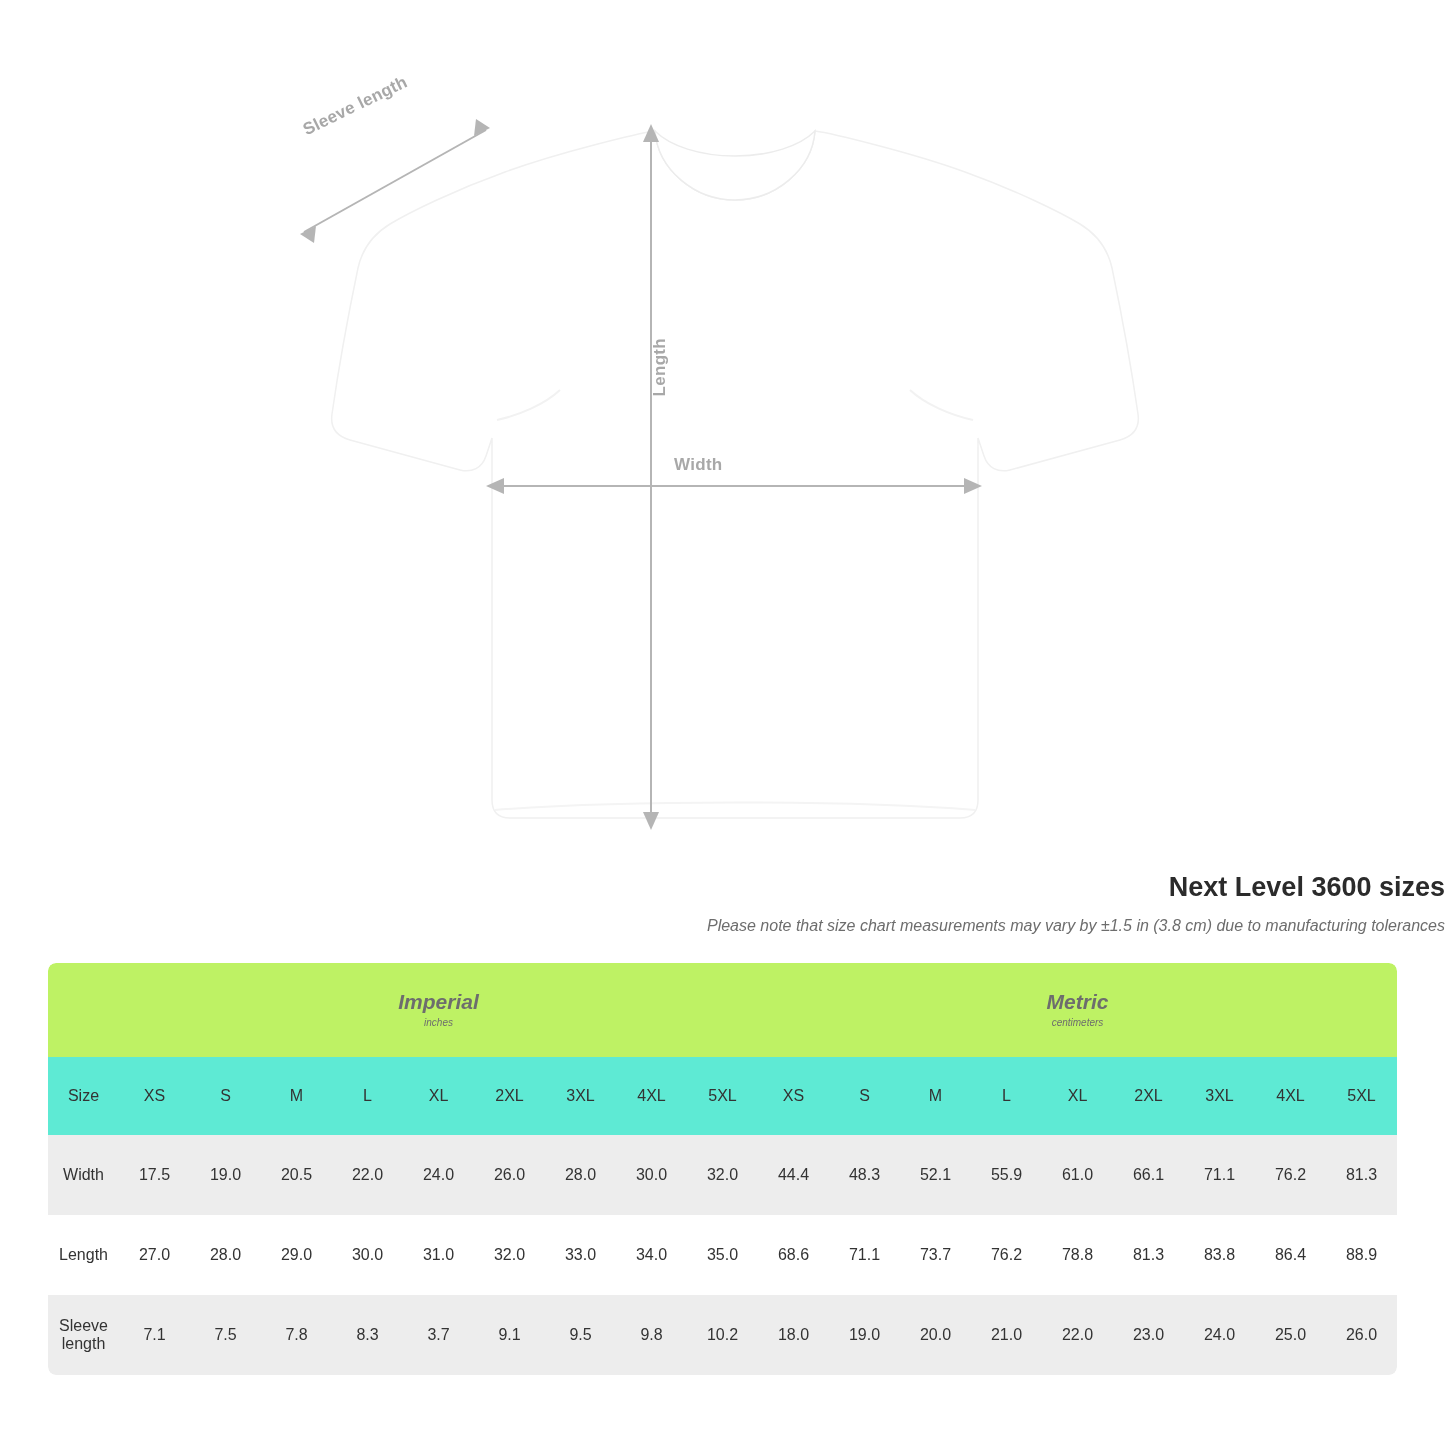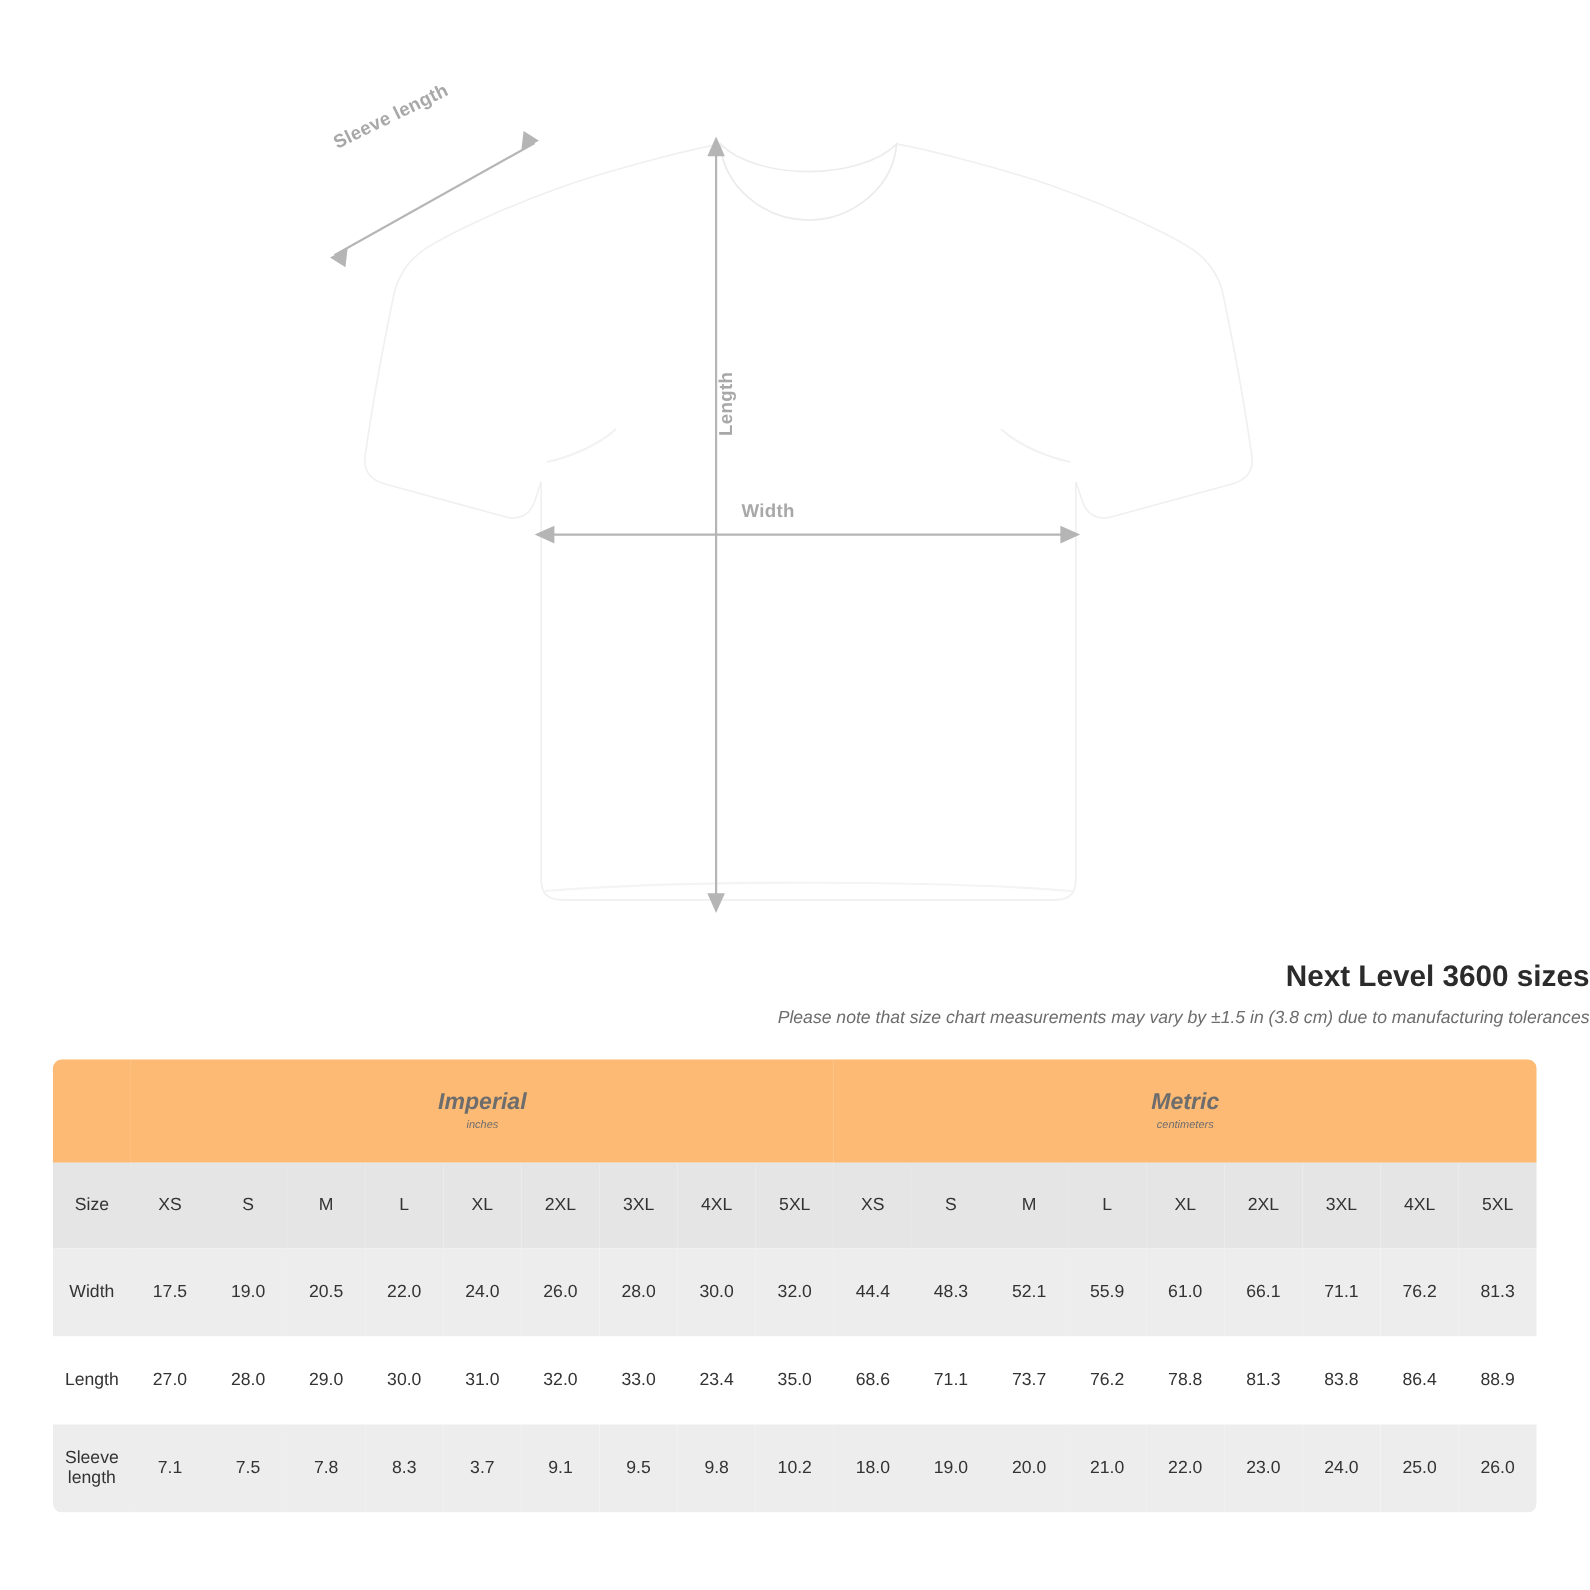--- a/index.html
+++ b/index.html
@@ -94,39 +94,39 @@
   table.size-table th {
     text-align: center;
     vertical-align: middle;
     font-size: 16px;
     color: #333333;
     font-weight: normal;
     border: none;
   }
   .group-row td {
     height: 92px;
-    background: #fdba74;
+    background: #bef264;
   }
   .group-title {
     font-size: 21px;
     font-weight: bold;
     font-style: italic;
     color: #6d6d6d;
     line-height: 1.25;
   }
   .group-sub {
     font-size: 10px;
     font-style: italic;
     color: #6d6d6d;
     font-weight: normal;
     line-height: 1.6;
   }
   .head-row td {
     height: 76px;
-    background: #e5e5e5;
+    background: #5eead4;
     font-weight: bold;
     color: #3a3a3a;
     font-size: 16px;
   }
   .row-label {
     font-weight: bold;
     color: #3a3a3a;
     font-size: 16px;
   }
   .data-row td {
@@ -278,21 +278,21 @@
 
         <tr class="data-row row-plain">
           <td class="row-label">Length</td>
           <td>27.0</td>
           <td>28.0</td>
           <td>29.0</td>
           <td>30.0</td>
           <td>31.0</td>
           <td>32.0</td>
           <td>33.0</td>
-          <td>23.4</td>
+          <td>34.0</td>
           <td>35.0</td>
           <td>68.6</td>
           <td>71.1</td>
           <td>73.7</td>
           <td>76.2</td>
           <td>78.8</td>
           <td>81.3</td>
           <td>83.8</td>
           <td>86.4</td>
           <td>88.9</td>

